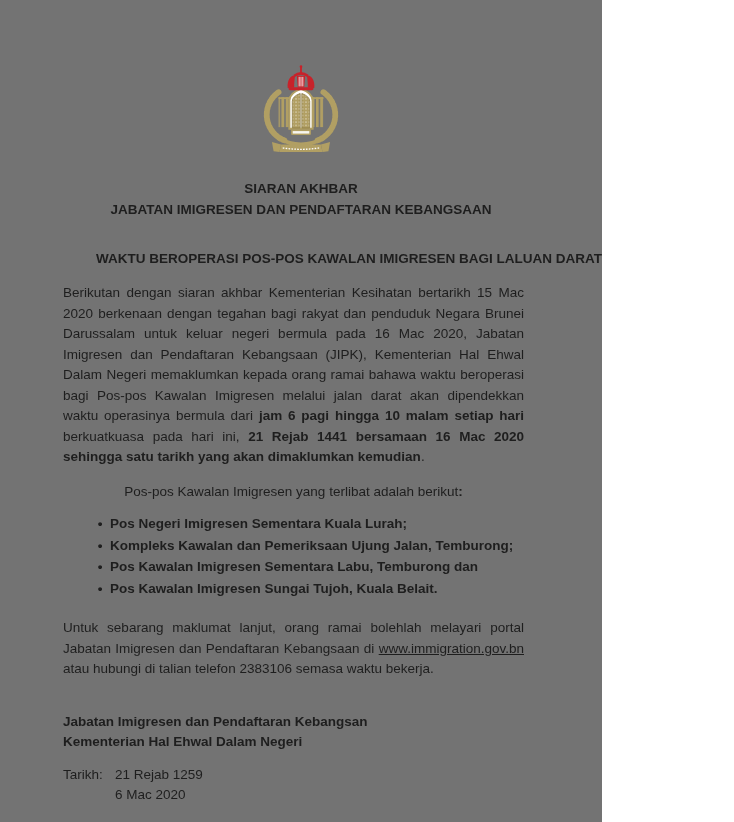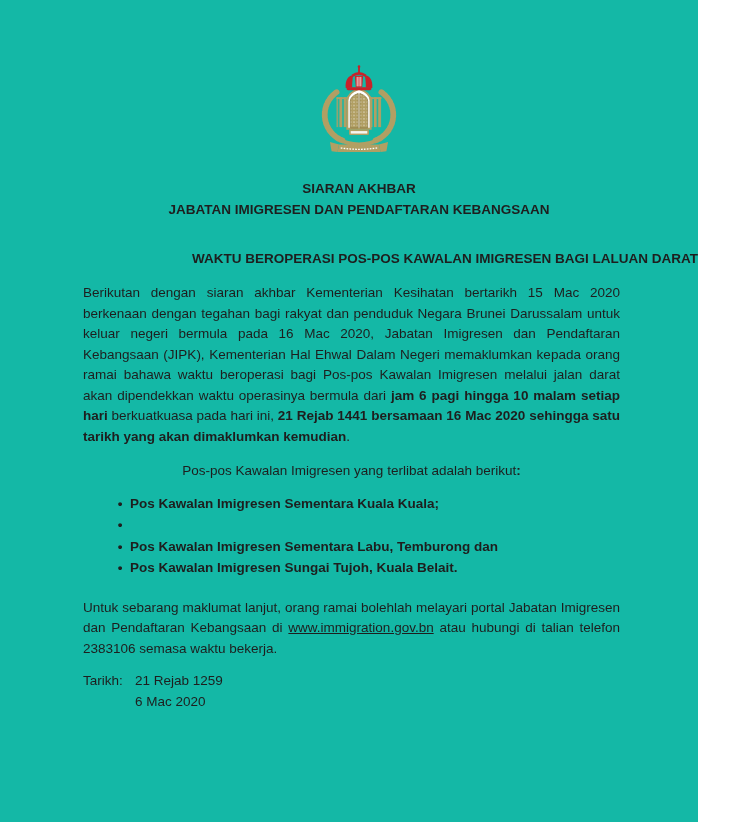--- a/index.html
+++ b/index.html
@@ -8,21 +8,21 @@
     --logo-red:#c8222a;
     --ink:#1e1e1e;
   }
   *{box-sizing:border-box;}
   html,body{margin:0;padding:0;}
   body{
     width:734px;height:822px;background:#ffffff;color:var(--ink);
     font-family:"Liberation Sans","DejaVu Sans",sans-serif;
     font-size:13.5px;line-height:20.5px;
   }
-  .page{width:698px;height:822px;overflow:hidden;background:#14b8a6;padding-left:20px;}
+  .page{width:602px;height:822px;overflow:hidden;background:#737373;}
   .logo-wrap{padding-top:64px;text-align:center;}
   .crest{display:inline-block;}
   .crest .gold{fill:var(--logo-gold);}
   .crest .red{fill:var(--logo-red);}
   .crest .wreath{fill:none;stroke:var(--logo-gold);stroke-width:7;stroke-dasharray:2.6 2;stroke-linecap:round;}
   .crest .archOutline{fill:#ffffff;stroke:var(--logo-gold);stroke-width:2.4;}
   .crest .door{stroke:var(--logo-gold-dark);stroke-width:1;}
   .header{margin-top:14px;text-align:center;font-weight:700;line-height:21px;}
   .doc-title{margin-top:29px;text-align:right;font-weight:700;}
   .content{margin-left:63px;margin-right:78px;}
@@ -98,37 +98,42 @@
 
   <div class="content">
 
     <p class="para p1"><span>Berikutan dengan siaran akhbar Kementerian Kesihatan bertarikh 15 Mac 2020 berkenaan dengan tegahan bagi rakyat dan penduduk Negara Brunei Darussalam untuk keluar negeri bermula pada 16 Mac 2020, Jabatan Imigresen dan Pendaftaran Kebangsaan (JIPK), Kementerian Hal Ehwal Dalam Negeri memaklumkan kepada orang ramai bahawa waktu beroperasi bagi Pos-pos Kawalan Imigresen melalui jalan darat akan dipendekkan waktu operasinya bermula dari </span><b>jam 6 pagi hingga 10 malam setiap hari</b><span> berkuatkuasa pada hari ini, </span><b>21 Rejab 1441 bersamaan 16 Mac 2020 sehingga satu tarikh yang akan dimaklumkan kemudian</b><span>.</span></p>
 
     <p class="para list-intro"><span>Pos-pos Kawalan Imigresen yang terlibat adalah berikut</span><b>:</b></p>
 
     <div class="bullets">
       <div class="bullet-row">
         <span class="bullet-dot">•</span>
-        <span>Pos Kawalan Imigresen Sementara Kuala Kuala;</span>
+        <span>Pos Negeri Imigresen Sementara Kuala Lurah;</span>
       </div>
       <div class="bullet-row">
         <span class="bullet-dot">•</span>
+        <span>Kompleks Kawalan dan Pemeriksaan Ujung Jalan, Temburong;</span>
       </div>
       <div class="bullet-row">
         <span class="bullet-dot">•</span>
         <span>Pos Kawalan Imigresen Sementara Labu, Temburong dan</span>
       </div>
       <div class="bullet-row">
         <span class="bullet-dot">•</span>
         <span>Pos Kawalan Imigresen Sungai Tujoh, Kuala Belait.</span>
       </div>
     </div>
 
     <p class="para p3"><span>Untuk sebarang maklumat lanjut, orang ramai bolehlah melayari portal Jabatan Imigresen dan Pendaftaran Kebangsaan di </span><a class="link" href="#">www.immigration.gov.bn</a><span> atau hubungi di talian telefon 2383106 semasa waktu bekerja.</span></p>
 
+    <div class="signature">
+      <div>Jabatan Imigresen dan Pendaftaran Kebangsan</div>
+      <div>Kementerian Hal Ehwal Dalam Negeri</div>
+    </div>
 
     <div class="date-block">
       <span class="date-label">Tarikh:</span>
       <span class="date-values">
         <div>21 Rejab 1259</div>
         <div>6 Mac 2020</div>
       </span>
     </div>
 
   </div>

